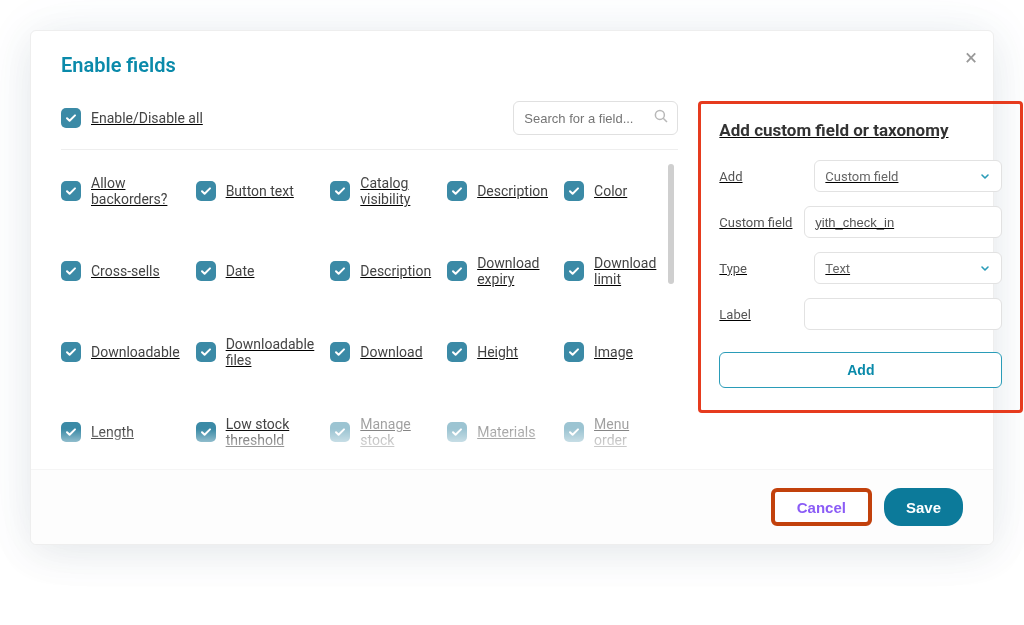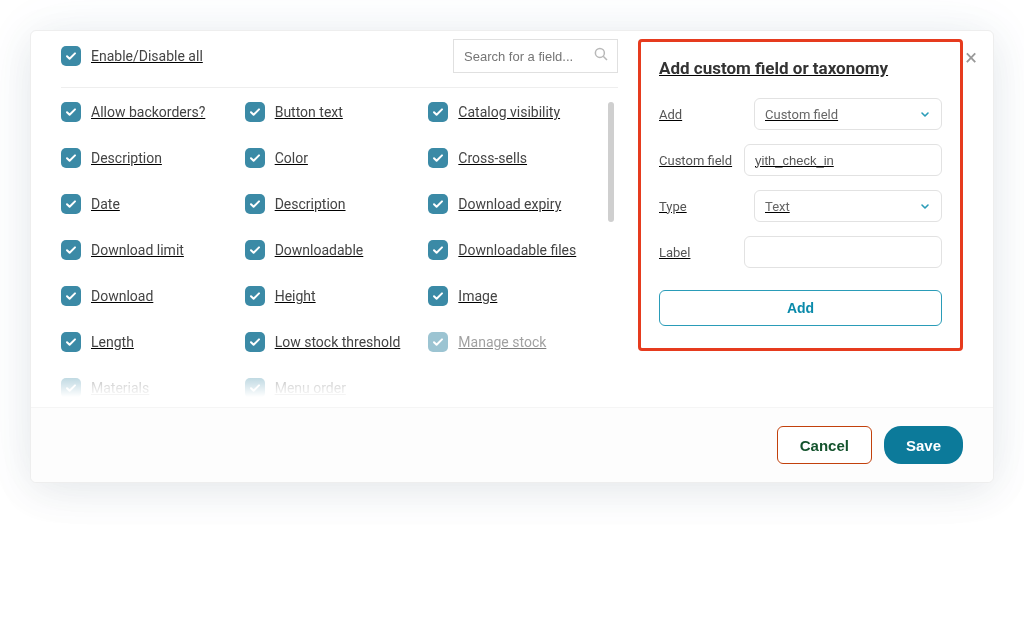--- a/index.html
+++ b/index.html
@@ -68,41 +68,41 @@
     }
     .checkbox svg { display: block; }
     .search-wrap {
       position: relative;
       width: 165px;
     }
     .search-input {
       width: 100%;
       height: 34px;
       border: 1px solid #e0e0e0;
-      border-radius: 0;
+      border-radius: 6px;
       padding: 6px 34px 6px 10px;
       font-size: 13px;
       color: #888;
       outline: none;
     }
     .search-icon {
       position: absolute;
       right: 8px;
       top: 50%;
       transform: translateY(-50%);
       color: #b8b8b8;
     }
     .fields-area {
       display: flex;
       position: relative;
       margin-top: 14px;
     }
     .fields-grid {
       display: grid;
-      grid-template-columns: repeat(3, 1fr);
+      grid-template-columns: repeat(5, 1fr);
       row-gap: 26px;
       column-gap: 16px;
       flex: 1;
       padding-right: 12px;
       height: 295px;
       overflow: hidden;
       position: relative;
     }
     .fields-grid .check-item:nth-last-child(-n+3) { opacity: 0.5; }
     .scrollbar {
@@ -185,29 +185,32 @@
     }
     .btn {
       height: 38px;
       padding: 0 22px;
       border-radius: 6px;
       font-size: 15px;
       font-weight: 600;
       cursor: pointer;
       border: none;
     }
-    .btn-outline { background: #fff; color: #14532d; border: 1px solid #c2410c; }
+    .btn-outline { background: #fff; color: #8b5cf6; border: 4px solid #c2410c; }
     .btn-primary { background: #0c7a9a; color: #fff; border-radius: 17px; }
   </style>
 </head>
 <body>
 
 <div class="modal">
   <span class="close-btn">×</span>
 
+  <div class="modal-header">
+    <div class="modal-title">Enable fields</div>
+  </div>
 
   <div class="modal-body">
     <div class="left-col">
 
       <div class="top-row">
         <div class="check-item">
           <span class="checkbox">
             <svg width="12" height="12" viewBox="0 0 12 12">
                 <path d="M2 6.2 4.6 8.8 10 3.4" stroke="#fff" stroke-width="2" fill="none" stroke-linecap="round" stroke-linejoin="round"></path>
               </svg>

